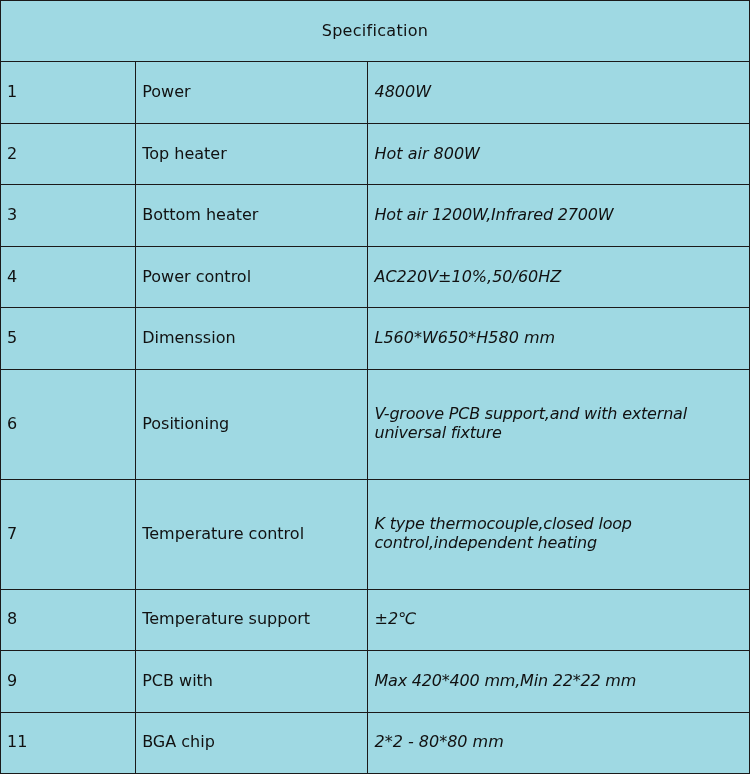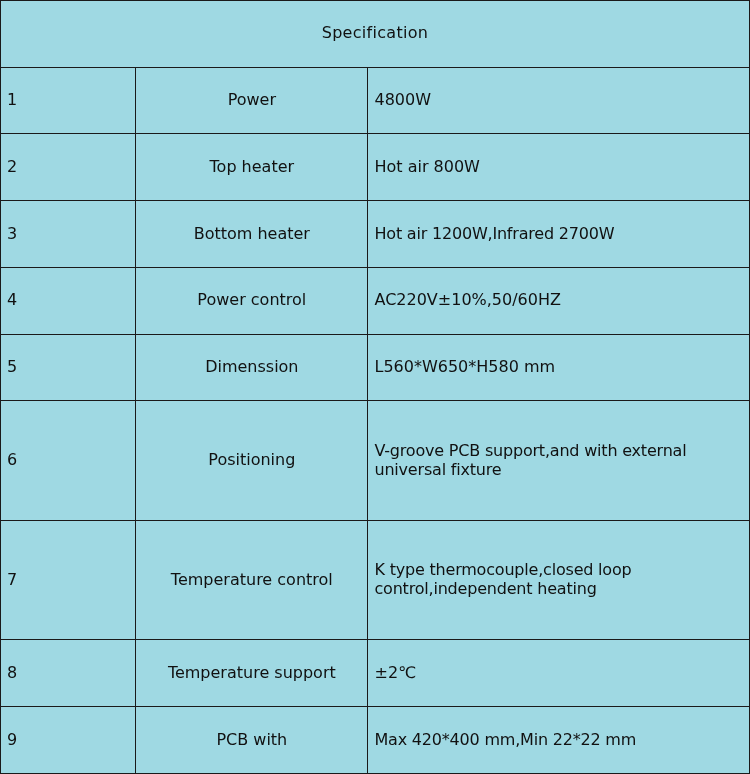--- a/index.html
+++ b/index.html
@@ -39,25 +39,25 @@
   .col-index { width: 135px; }
   .col-item  { width: 232px; }
   .col-value { width: 381px; }
   .idx {
     font-size: 16px;
     padding-left: 6px;
   }
   .item {
     font-size: 17px;
     padding-left: 12px;
-    text-align: center;
   }
   .value {
     font-size: 17px;
     padding-left: 8px;
+    font-style: italic;
   }
   .tight { letter-spacing: -0.2px; }
 </style>
 </head>
 <body>
 
 <table id="spec-table">
   <colgroup>
     <col class="col-index">
     <col class="col-item">
@@ -116,17 +116,22 @@
       <td class="value">±2℃</td>
     </tr>
 
     <tr>
       <td class="idx">9</td>
       <td class="item">PCB with</td>
       <td class="value tight">Max 420*400 mm,Min 22*22 mm</td>
     </tr>
 
 
+    <tr>
+      <td class="idx">11</td>
+      <td class="item">BGA chip</td>
+      <td class="value">2*2 - 80*80 mm</td>
+    </tr>
 
 
 
   </tbody>
 </table>
 
 </body></html>

